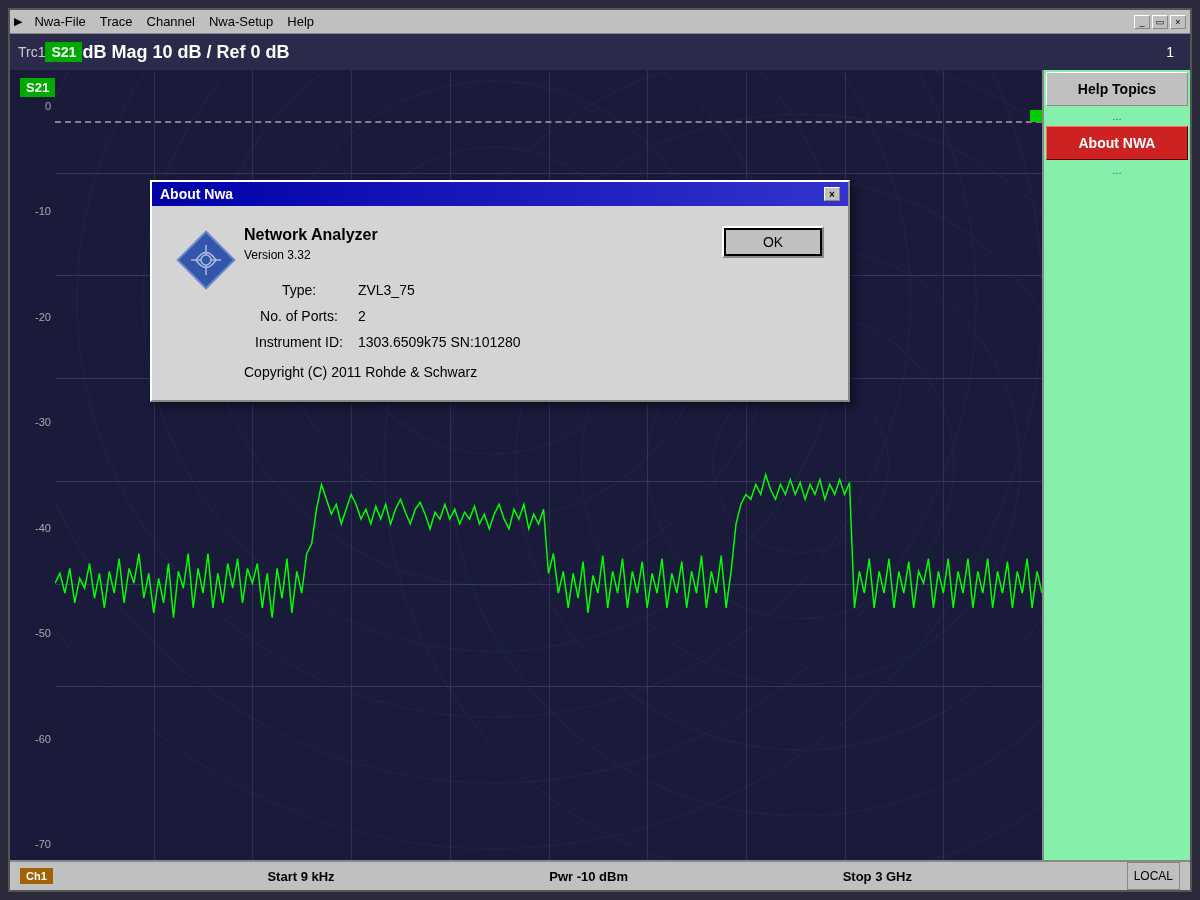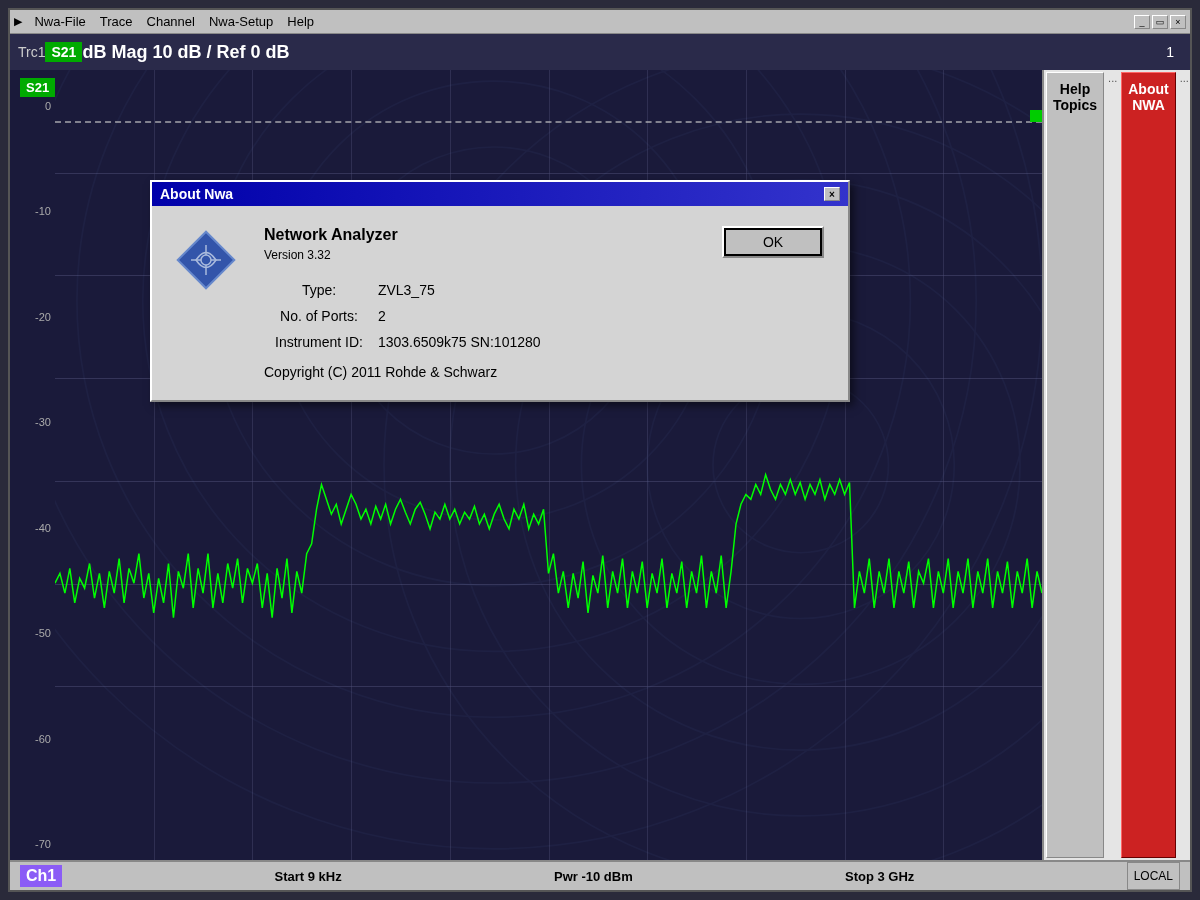--- a/index.html
+++ b/index.html
@@ -172,23 +172,23 @@
       position: absolute;
       left: 45px;
       top: 0;
       right: 0;
       bottom: 0;
     }
 
     
     .right-sidebar {
       width: 148px;
-      background: #e5e5e5;
-      display: flex;
-      flex-direction: row;
+      background: #86efac;
+      display: flex;
+      flex-direction: column;
       border-left: 2px solid #888;
     }
 
     .sidebar-btn {
       padding: 8px 6px;
       font-size: 14px;
       font-weight: bold;
       text-align: center;
       border-bottom: 1px solid #888;
       background: #c0c0c0;
@@ -223,24 +223,24 @@
       border-top: 2px solid #888;
     }
 
     .status-item {
       font-size: 13px;
       font-weight: bold;
       color: #000;
     }
 
     .ch-badge {
-      background: #8b5cf6;
+      background: #a16207;
       color: white;
       padding: 2px 6px;
-      font-size: 16px;
+      font-size: 11px;
       font-weight: bold;
     }
 
     .local-badge {
       background: #c0c0c0;
       color: #000;
       padding: 6px 6px;
       font-size: 12px;
       border: 1px solid #888;
     }
@@ -289,21 +289,21 @@
       font-size: 10px;
       display: flex;
       align-items: center;
       justify-content: center;
       cursor: pointer;
     }
 
     .dialog-content {
       padding: 20px 24px;
       display: flex;
-      gap: 28px;
+      gap: 8px;
       position: relative;
     }
 
     .dialog-icon {
       width: 60px;
       height: 60px;
       flex-shrink: 0;
       margin-top: 4px;
     }
 

